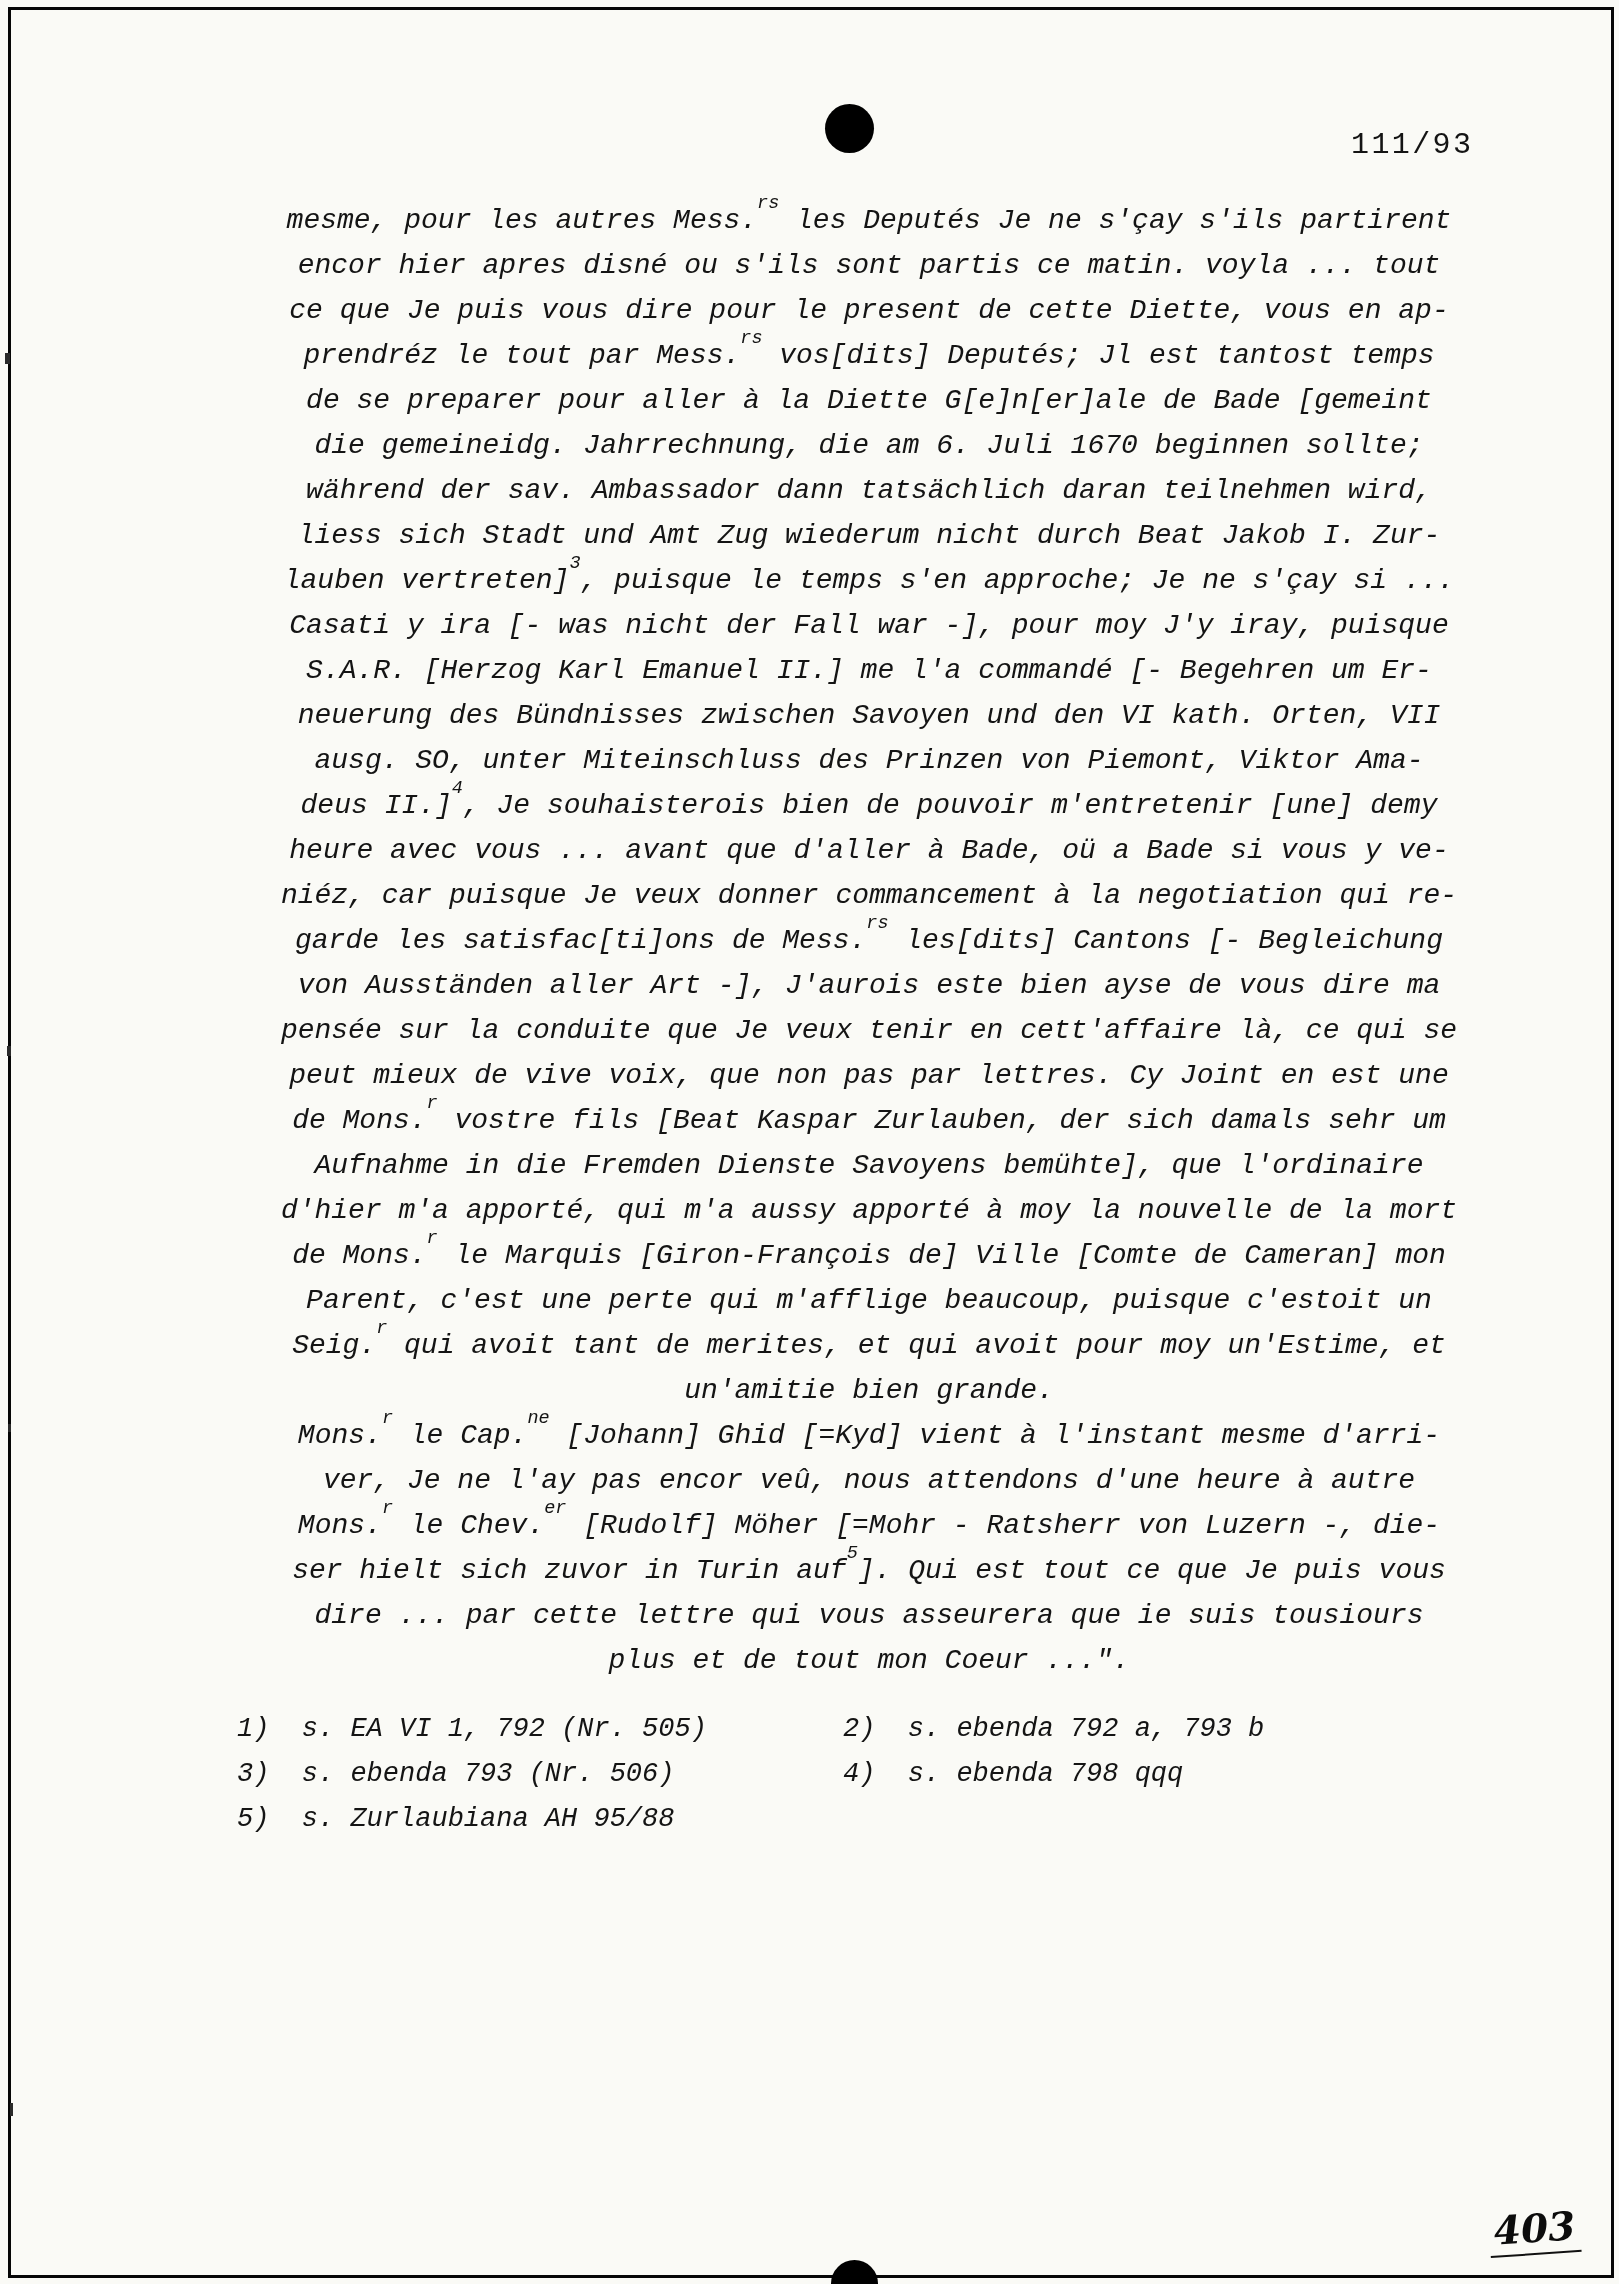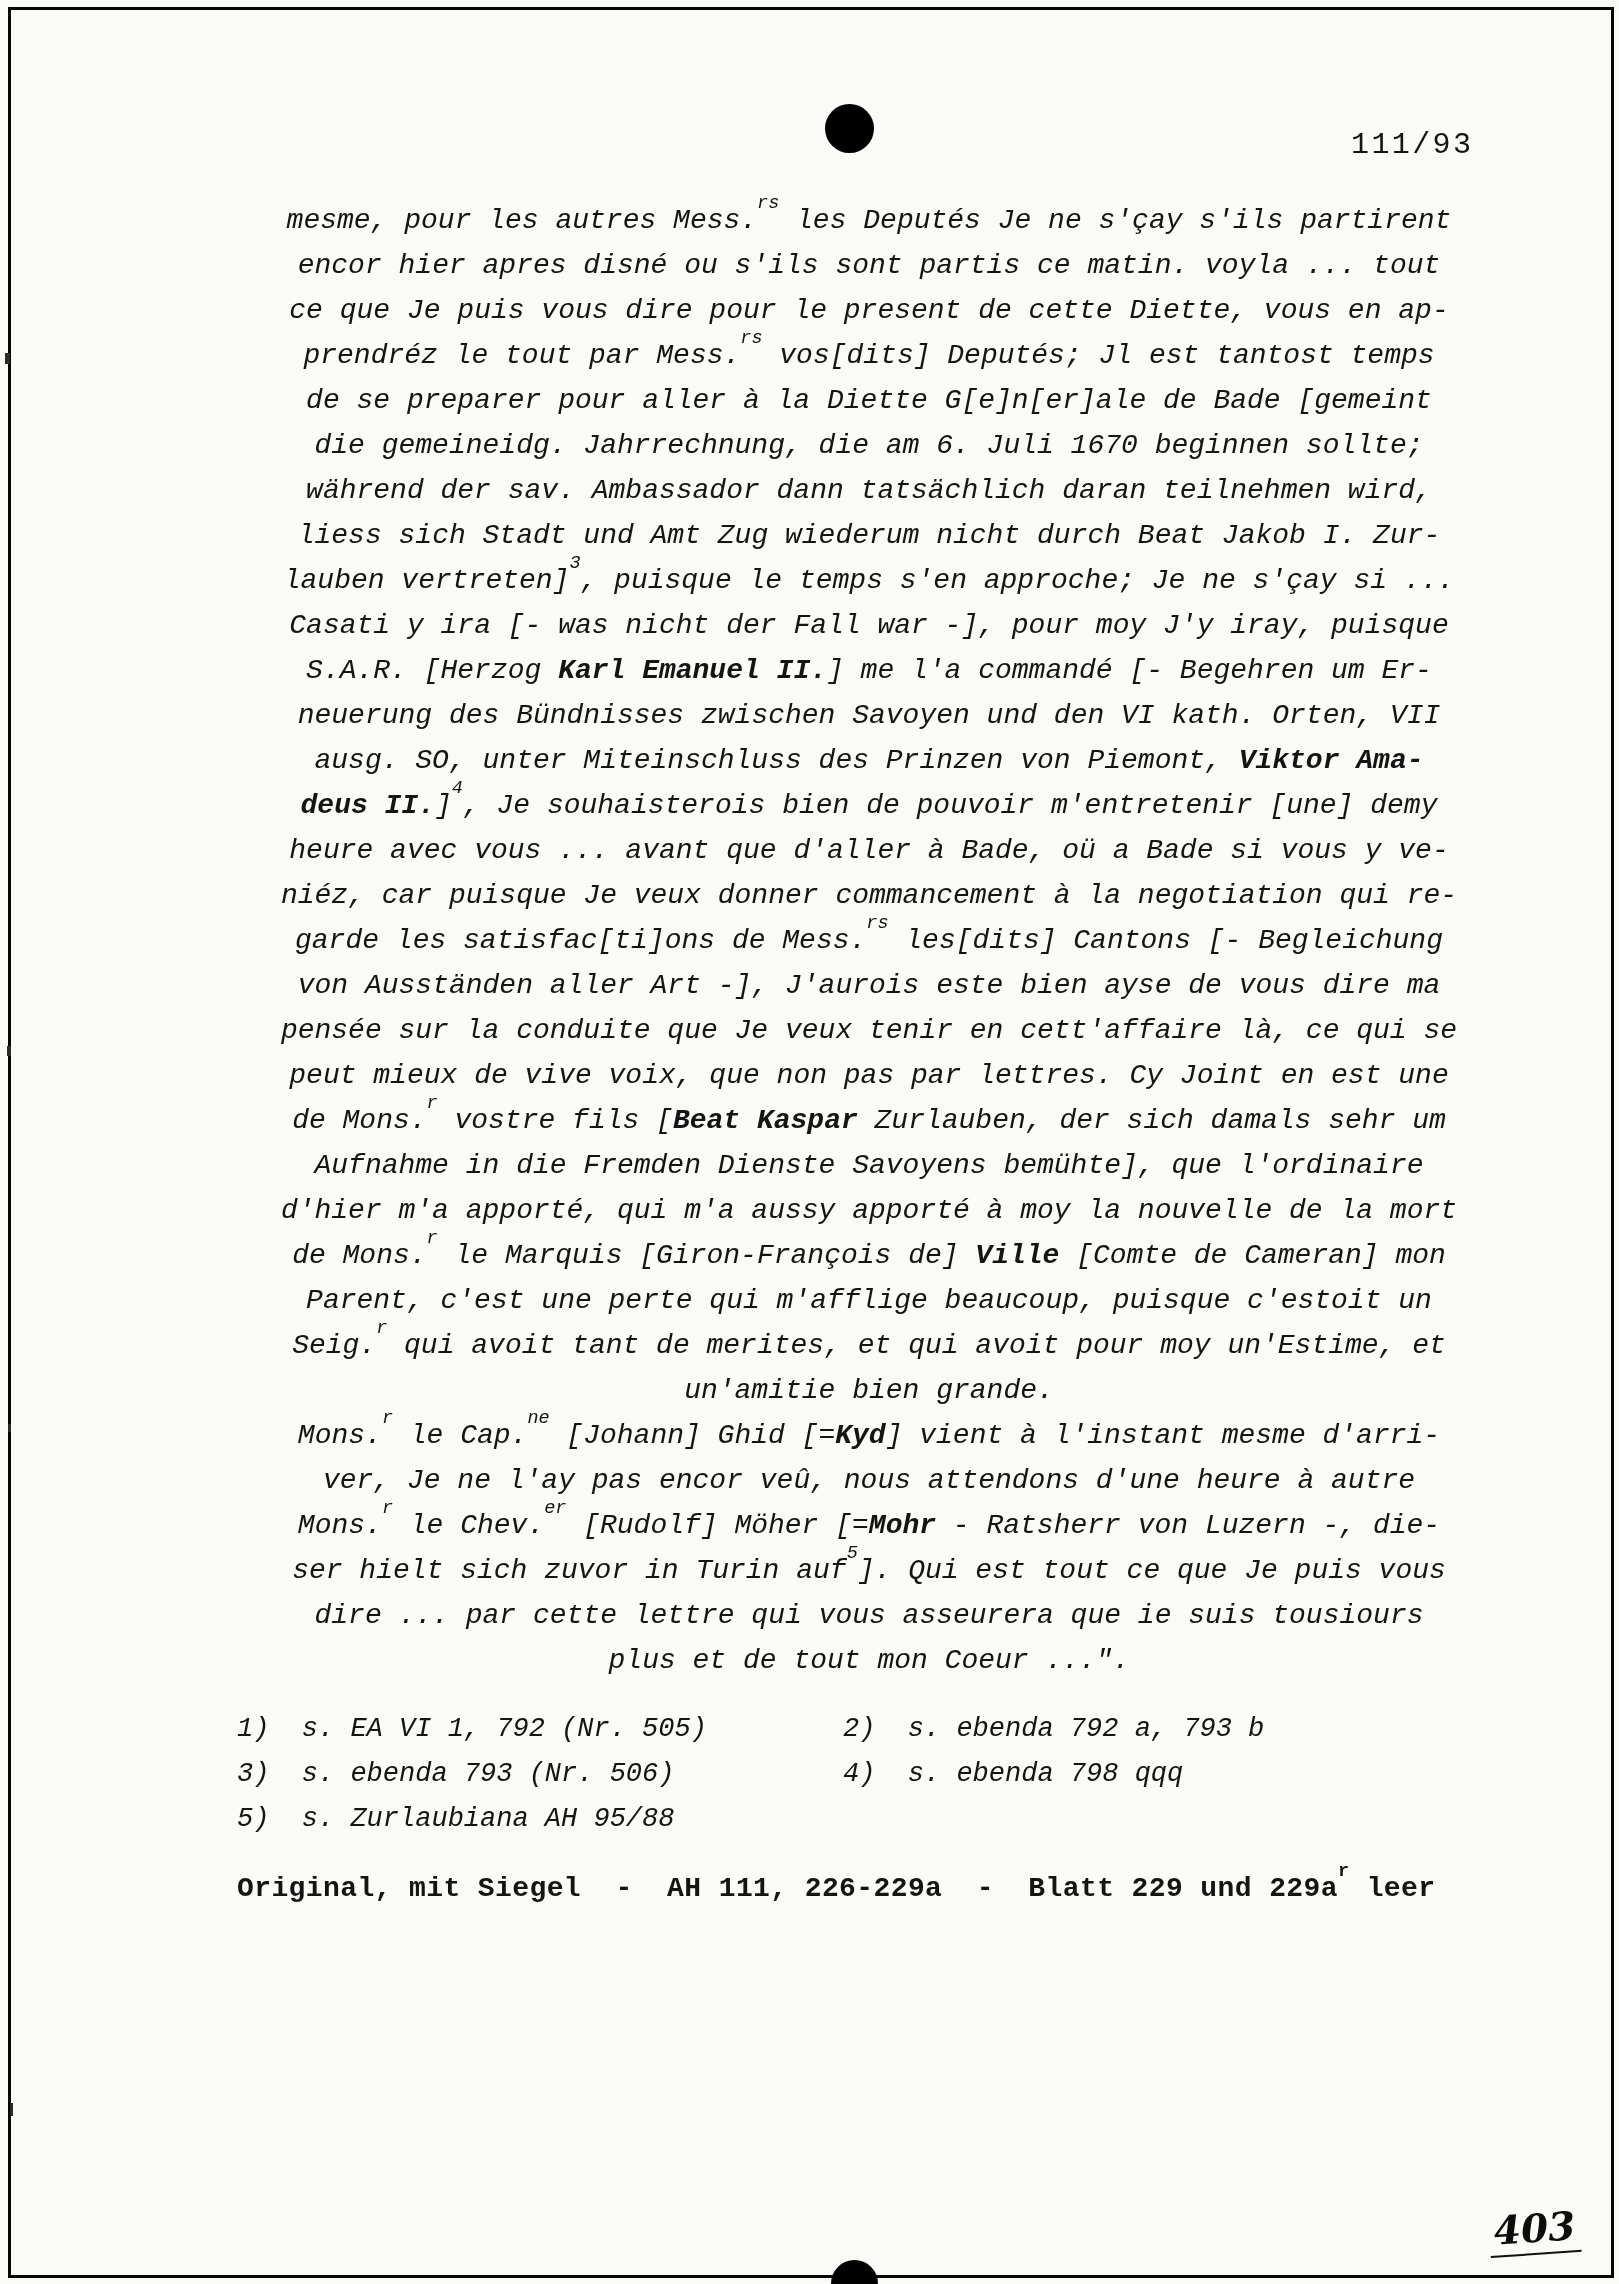--- a/index.html
+++ b/index.html
@@ -43,21 +43,21 @@
     font-size: 28px; font-style: italic;
     line-height: 45px; white-space: pre; text-align: center;
   }
   .tline { height: 45px; }
 
   .sup {
     font-size: 0.66em;
     position: relative; top: -0.5em;
     line-height: 0;
   }
-  .b { font-weight: bold; }
+  .b { font-weight: normal; }
 
   .footnotes {
     position: absolute; left: 237px; top: 1693px; width: 1296px;
     font-size: 27px; font-style: italic;
     line-height: 45px; white-space: pre; margin-top: 14px;
   }
   .fn-row { display: flex; height: 45px; }
   .fn-left { display: inline-block; width: 606px; }
   .fn-right { display: inline-block; text-align: center; }
 
@@ -96,17 +96,16 @@
   <div class="speck s2"></div>
   <div class="speck s3"></div>
   <div class="speck s4"></div>
 
   <div class="page-number">111/93</div>
 
   <div class="body-text"><div class="tline"><span>mesme, pour les autres Mess.</span><sup class="sup">rs</sup><span> les Deputés Je ne s'çay s'ils partirent</span></div><div class="tline"><span>encor hier apres disné ou s'ils sont partis ce matin. voyla ... tout</span></div><div class="tline"><span>ce que Je puis vous dire pour le present de cette Diette, vous en ap-</span></div><div class="tline"><span>prendréz le tout par Mess.</span><sup class="sup">rs</sup><span> vos[dits] Deputés; Jl est tantost temps</span></div><div class="tline"><span>de se preparer pour aller à la Diette G[e]n[er]ale de Bade [gemeint</span></div><div class="tline"><span>die gemeineidg. Jahrrechnung, die am 6. Juli 1670 beginnen sollte;</span></div><div class="tline"><span>während der sav. Ambassador dann tatsächlich daran teilnehmen wird,</span></div><div class="tline"><span>liess sich Stadt und Amt Zug wiederum nicht durch Beat Jakob I. Zur-</span></div><div class="tline"><span>lauben vertreten]</span><sup class="sup">3</sup><span>, puisque le temps s'en approche; Je ne s'çay si ...</span></div><div class="tline"><span>Casati y ira [- was nicht der Fall war -], pour moy J'y iray, puisque</span></div><div class="tline"><span>S.A.R. [Herzog </span><span class="b">Karl Emanuel II.</span><span>] me l'a commandé [- Begehren um Er-</span></div><div class="tline"><span>neuerung des Bündnisses zwischen Savoyen und den VI kath. Orten, VII</span></div><div class="tline"><span>ausg. SO, unter Miteinschluss des Prinzen von Piemont, </span><span class="b">Viktor Ama-</span></div><div class="tline"><span class="b">deus II.</span><span>]</span><sup class="sup">4</sup><span>, Je souhaisterois bien de pouvoir m'entretenir [une] demy</span></div><div class="tline"><span>heure avec vous ... avant que d'aller à Bade, oü a Bade si vous y ve-</span></div><div class="tline"><span>niéz, car puisque Je veux donner commancement à la negotiation qui re-</span></div><div class="tline"><span>garde les satisfac[ti]ons de Mess.</span><sup class="sup">rs</sup><span> les[dits] Cantons [- Begleichung</span></div><div class="tline"><span>von Ausständen aller Art -], J'aurois este bien ayse de vous dire ma</span></div><div class="tline"><span>pensée sur la conduite que Je veux tenir en cett'affaire là, ce qui se</span></div><div class="tline"><span>peut mieux de vive voix, que non pas par lettres. Cy Joint en est une</span></div><div class="tline"><span>de Mons.</span><sup class="sup">r</sup><span> vostre fils [</span><span class="b">Beat Kaspar</span><span> Zurlauben, der sich damals sehr um</span></div><div class="tline"><span>Aufnahme in die Fremden Dienste Savoyens bemühte], que l'ordinaire</span></div><div class="tline"><span>d'hier m'a apporté, qui m'a aussy apporté à moy la nouvelle de la mort</span></div><div class="tline"><span>de Mons.</span><sup class="sup">r</sup><span> le Marquis [Giron-François de] </span><span class="b">Ville</span><span> [Comte de Cameran] mon</span></div><div class="tline"><span>Parent, c'est une perte qui m'afflige beaucoup, puisque c'estoit un</span></div><div class="tline"><span>Seig.</span><sup class="sup">r</sup><span> qui avoit tant de merites, et qui avoit pour moy un'Estime, et</span></div><div class="tline"><span>un'amitie bien grande.</span></div><div class="tline"><span>Mons.</span><sup class="sup">r</sup><span> le Cap.</span><sup class="sup">ne</sup><span> [Johann] Ghid [=</span><span class="b">Kyd</span><span>] vient à l'instant mesme d'arri-</span></div><div class="tline"><span>ver, Je ne l'ay pas encor veû, nous attendons d'une heure à autre</span></div><div class="tline"><span>Mons.</span><sup class="sup">r</sup><span> le Chev.</span><sup class="sup">er</sup><span> [Rudolf] Möher [=</span><span class="b">Mohr</span><span> - Ratsherr von Luzern -, die-</span></div><div class="tline"><span>ser hielt sich zuvor in Turin auf</span><sup class="sup">5</sup><span>]. Qui est tout ce que Je puis vous</span></div><div class="tline"><span>dire ... par cette lettre qui vous asseurera que ie suis tousiours</span></div><div class="tline"><span>plus et de tout mon Coeur ...".</span></div></div>
 
   <div class="footnotes"><div class="fn-row"><span class="fn-left">1)  s. EA VI 1, 792 (Nr. 505)</span><span class="fn-right">2)  s. ebenda 792 a, 793 b</span></div><div class="fn-row"><span class="fn-left">3)  s. ebenda 793 (Nr. 506)</span><span class="fn-right">4)  s. ebenda 798 qqq</span></div><div class="fn-row"><span class="fn-left">5)  s. Zurlaubiana AH 95/88</span><span class="fn-right"></span></div></div>
 
-  <div class="source-line"><span>Original, mit Siegel  -  AH 111, 226-229a  -  Blatt 229 und 229a</span><sup class="sup">r</sup><span> leer</span></div>
 
   <div class="handwritten">403</div>
 </div>
 
 
 </body></html>

